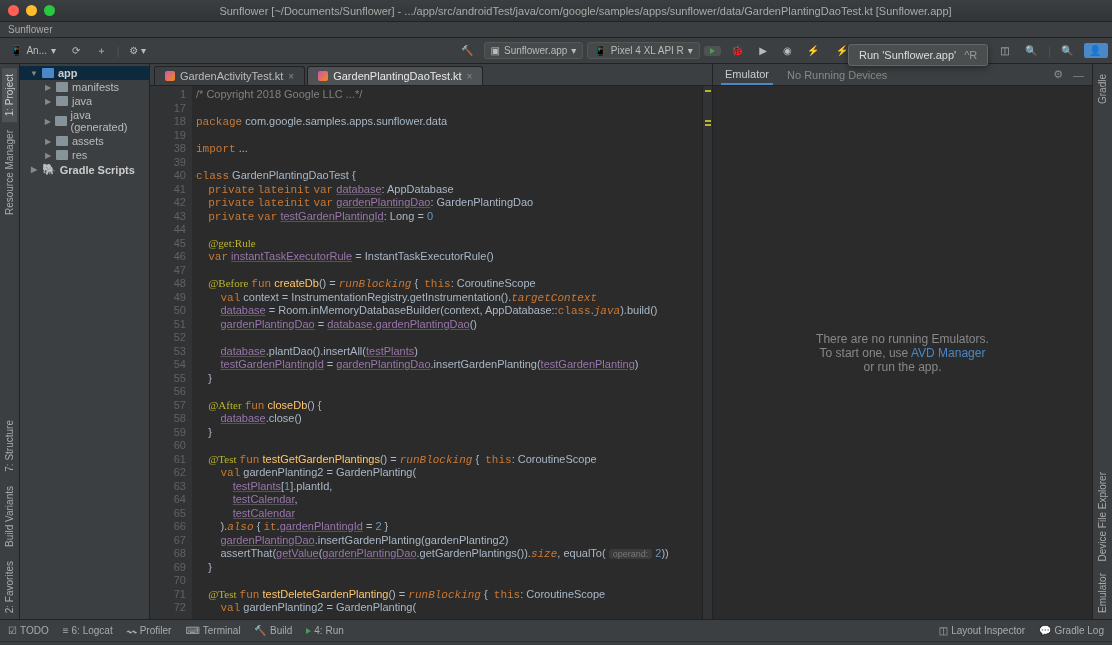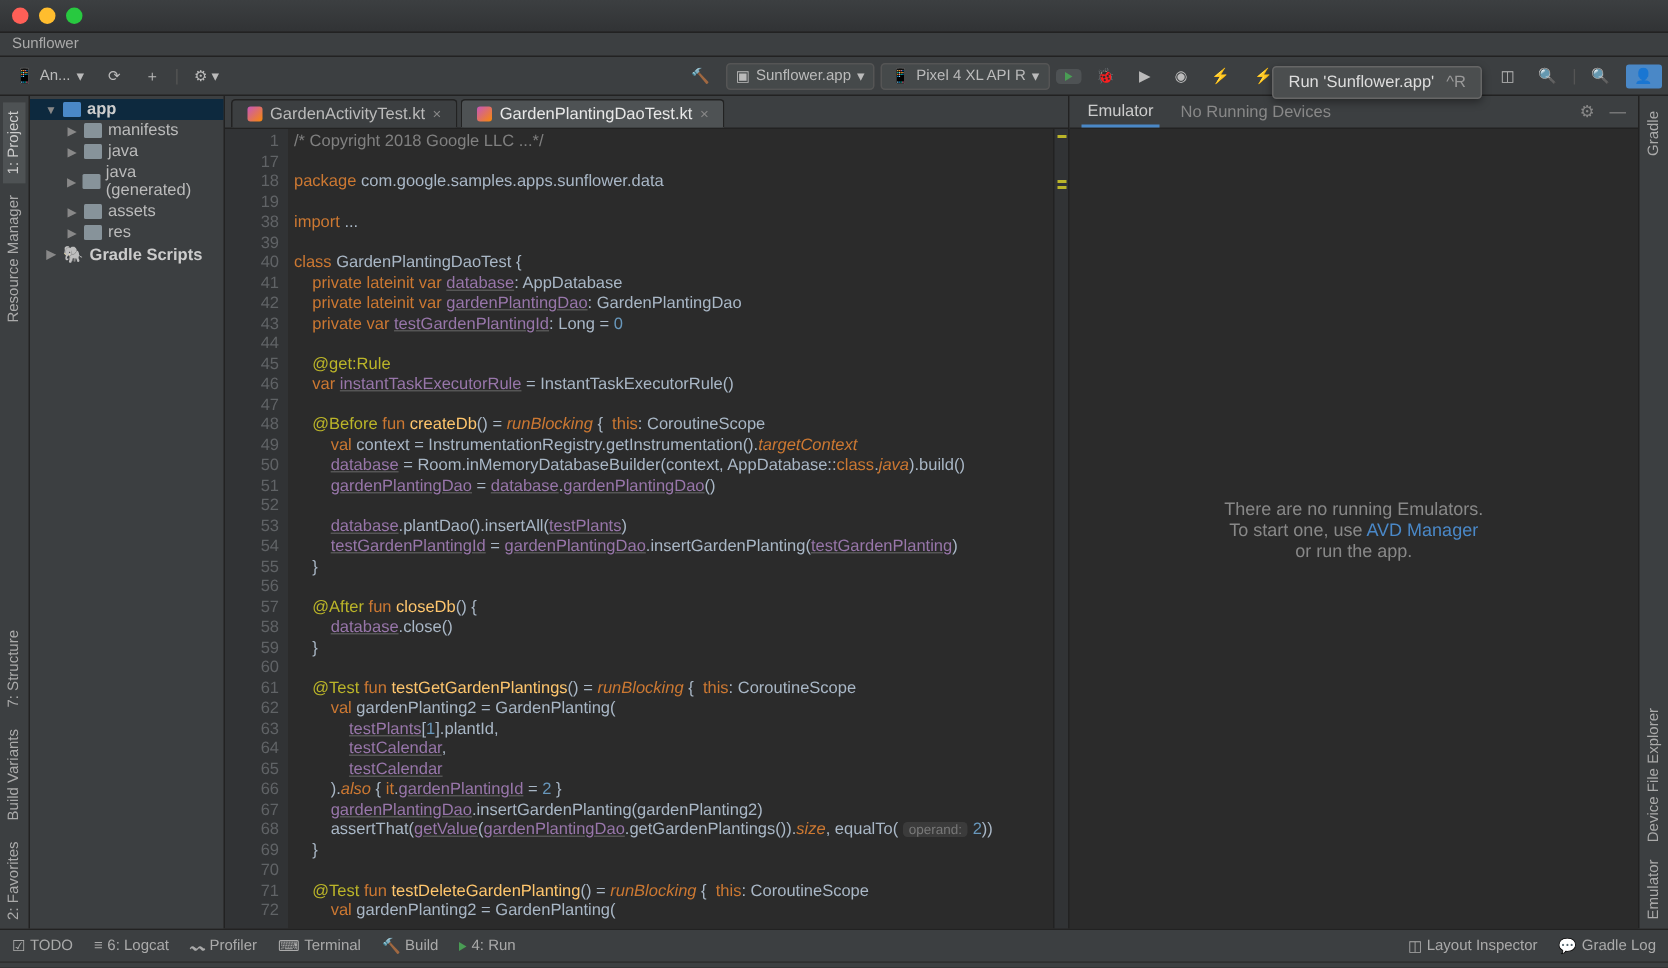--- a/index.html
+++ b/index.html
@@ -48,35 +48,36 @@
 .rp-body a { color:#4a88c7; text-decoration:none;}
 .tooltip { position:absolute; top:44px; left:848px; background:#4b4e4f; border:1px solid #666; border-radius:3px; padding:4px 10px; font-size:11px; color:#ddd; z-index:100; box-shadow:0 2px 6px rgba(0,0,0,.4);}
 .tooltip .sc { color:#999; margin-left:8px;}
 .bottom-bar { height:22px; background:#3c3f41; border-top:1px solid #222; display:flex; align-items:center; padding:0 8px; gap:14px; font-size:10px; color:#aaa;}
 .bottom-bar .bb-item { display:flex; align-items:center; gap:3px; cursor:pointer;}
 .bottom-bar .spacer{flex:1;}
 .status-bar { height:18px; background:#3c3f41; border-top:1px solid #2f2f2f; display:flex; align-items:center; padding:0 8px; gap:12px; font-size:10px; color:#aaa;}
 .status-bar .spacer{flex:1;}
 .run-icon-sm { display:inline-block; width:0; height:0; border-left:5px solid #499c54; border-top:3px solid transparent; border-bottom:3px solid transparent;}
 
-.c-cm{color:#808080;} .c-kw{color:#cc7832;} .c-fn{color:#ffc66d;} .c-ann{color:#bbb529;} .c-num{color:#6897bb;}
+.c-cm{color:#808080;} .c-kw{color:#cc7832;font-family:Liberation Mono, monospace;} .c-fn{color:#ffc66d;} .c-ann{color:#bbb529;font-family:Liberation Serif, serif;} .c-num{color:#6897bb;}
 .c-it{font-style:italic; color:#72737a;} .c-u{text-decoration:underline; text-decoration-color:#555;} .c-id{color:#9876aa;}
 .hint { background:#3b3b3b; color:#787878; font-size:9px; padding:0 4px; border-radius:3px; font-style:normal; font-family:sans-serif;}
 .right-rail { width:20px; background:#3c3f41; border-left:1px solid #222; display:flex; flex-direction:column; align-items:center; padding-top:4px;}
 .right-rail .rail-tab{writing-mode:vertical-rl;}
 </style>
 </head>
 <body>
 
 <div class="titlebar">
   <div class="traffic">
     <div class="tl r"></div>
     <div class="tl y"></div>
     <div class="tl g"></div>
   </div>
+  <div class="title">Sunflower [~/Documents/Sunflower] - .../app/src/androidTest/java/com/google/samples/apps/sunflower/data/GardenPlantingDaoTest.kt [Sunflower.app]</div>
 </div>
 
 <div class="menubar">
   <span>Sunflower</span>
 </div>
 
 <div class="toolbar">
   <div class="tb-left">
     <span class="tb-btn">📱 <span>An...</span> ▾</span>
     <span class="tb-btn">⟳</span>

